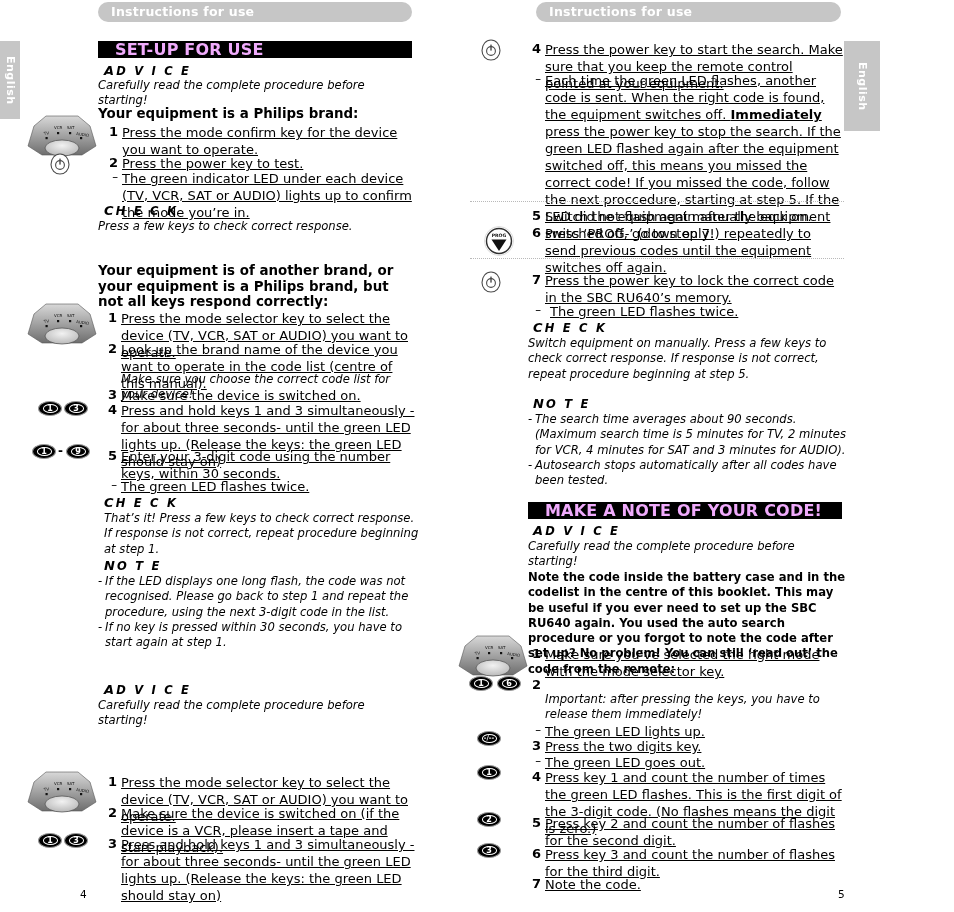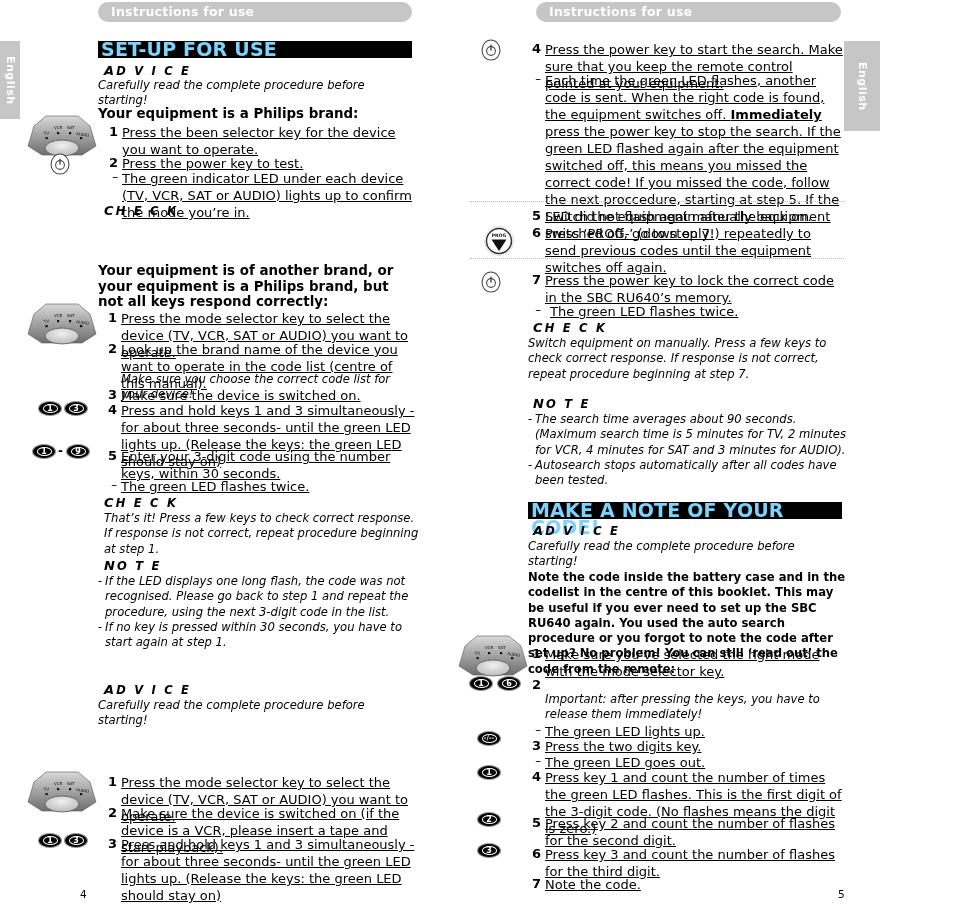--- a/index.html
+++ b/index.html
@@ -42,24 +42,24 @@
     text-orientation: mixed;
     display:flex; align-items:center; justify-content:center;
     letter-spacing:.5px;
   }
   .lang-tab-left  { left:0px;  top:41px; width:20px; height:78px; }
   .lang-tab-right { left:844px; top:41px; width:36px; height:90px; }
 
   
   .banner {
     position:absolute;
-    background:#000000; color:#7dd3fc;
-    font-size:19px; font-weight:bold;
+    background:#000000; color:#f0abfc;
+    font-size:16px; font-weight:bold;
     line-height:17px; height:17px;
-    padding-left:3px;
+    padding-left:17px;
     letter-spacing:.2px;
   }
 
   
   .t { position:absolute; font-size:11.6px; line-height:15.3px; }
   .body-col { width:315px; }
 
   .kicker {
     position:absolute;
     font-style:italic; font-weight:bold;
@@ -179,34 +179,35 @@
       <path d="M11,2 C16,2 20,6.5 20,12.5 C20,18 16,22 11,22 C6,22 2,18 2,12.5 C2,6.5 6,2 11,2 Z" fill="#ffffff" stroke="#4b4b4b" stroke-width="1.1"></path>
       <circle cx="11" cy="13" r="4.4" fill="none" stroke="#4b4b4b" stroke-width="1.1"></circle>
       <rect x="10.3" y="6.6" width="1.4" height="6" fill="#4b4b4b"></rect>
     </svg>
   </div>
 
   <div class="head2" style="left:98px; top:106px; width:316px;">Your equipment is a Philips brand:</div>
 
   <div class="step" style="left:105px; top:124px; width:308px;">
     <span class="num">1</span>
-    <span class="txt">Press the been selector key for the device you want to operate.</span>
+    <span class="txt">Press the mode confirm key for the device you want to operate.</span>
   </div>
   <div class="step" style="left:105px; top:155px; width:308px;">
     <span class="num">2</span>
     <span class="txt">Press the power key to test.</span>
   </div>
   <div class="step" style="left:105px; top:170px; width:308px;">
     <span class="dash">–</span>
     <span class="txt">The green indicator LED under each device (TV, VCR, SAT or AUDIO) lights up to confirm the mode you’re in.</span>
   </div>
 
   <div class="kicker" style="left:104px; top:203px;">
     <span class="big">C</span><span>H E C K</span>
   </div>
+  <div class="t italic body-col" style="left:98px; top:219px;">Press a few keys to check correct response.</div>
 
   <div class="remote" style="left:24px; top:300px;">
     <svg width="76" height="48" viewBox="0 0 76 48">
       <defs>
         <linearGradient id="rg2" x1="0" y1="0" x2="0" y2="1">
           <stop offset="0%" stop-color="#d8d8d8"></stop>
           <stop offset="45%" stop-color="#a8a8a8"></stop>
           <stop offset="100%" stop-color="#6e6e6e"></stop>
         </linearGradient>
         <radialGradient id="rk2" cx="50%" cy="35%" r="70%">
@@ -410,21 +411,21 @@
   <span class="txt">Press the power key to lock the correct code in the SBC RU640’s memory.</span>
 </div>
 <div class="step" style="left:528px; top:303px; width:318px;">
   <span class="dash">–</span>
   <span class="txt" style="padding-left:5px;">The green LED flashes twice.</span>
 </div>
 
 <div class="kicker" style="left:533px; top:320px;">
   <span class="big">C</span><span>H E C K</span>
 </div>
-<div class="t italic" style="left:528px; top:336px; width:318px;">Switch equipment on manually. Press a few keys to check correct response. If response is not correct, repeat procedure beginning at step 7.</div>
+<div class="t italic" style="left:528px; top:336px; width:318px;">Switch equipment on manually. Press a few keys to check correct response. If response is not correct, repeat procedure beginning at step 5.</div>
 
 <div class="kicker" style="left:533px; top:396px;">
   <span class="big">N</span><span>O T E</span>
 </div>
 <div class="noteline" style="left:528px; top:412px; width:318px;">
   <span class="bullet">-</span>
   <span>The search time averages about 90 seconds. (Maximum search time is 5 minutes for TV, 2 minutes for VCR, 4 minutes for SAT and 3 minutes for AUDIO).</span>
 </div>
 <div class="noteline" style="left:528px; top:458px; width:318px;">
   <span class="bullet">-</span>

